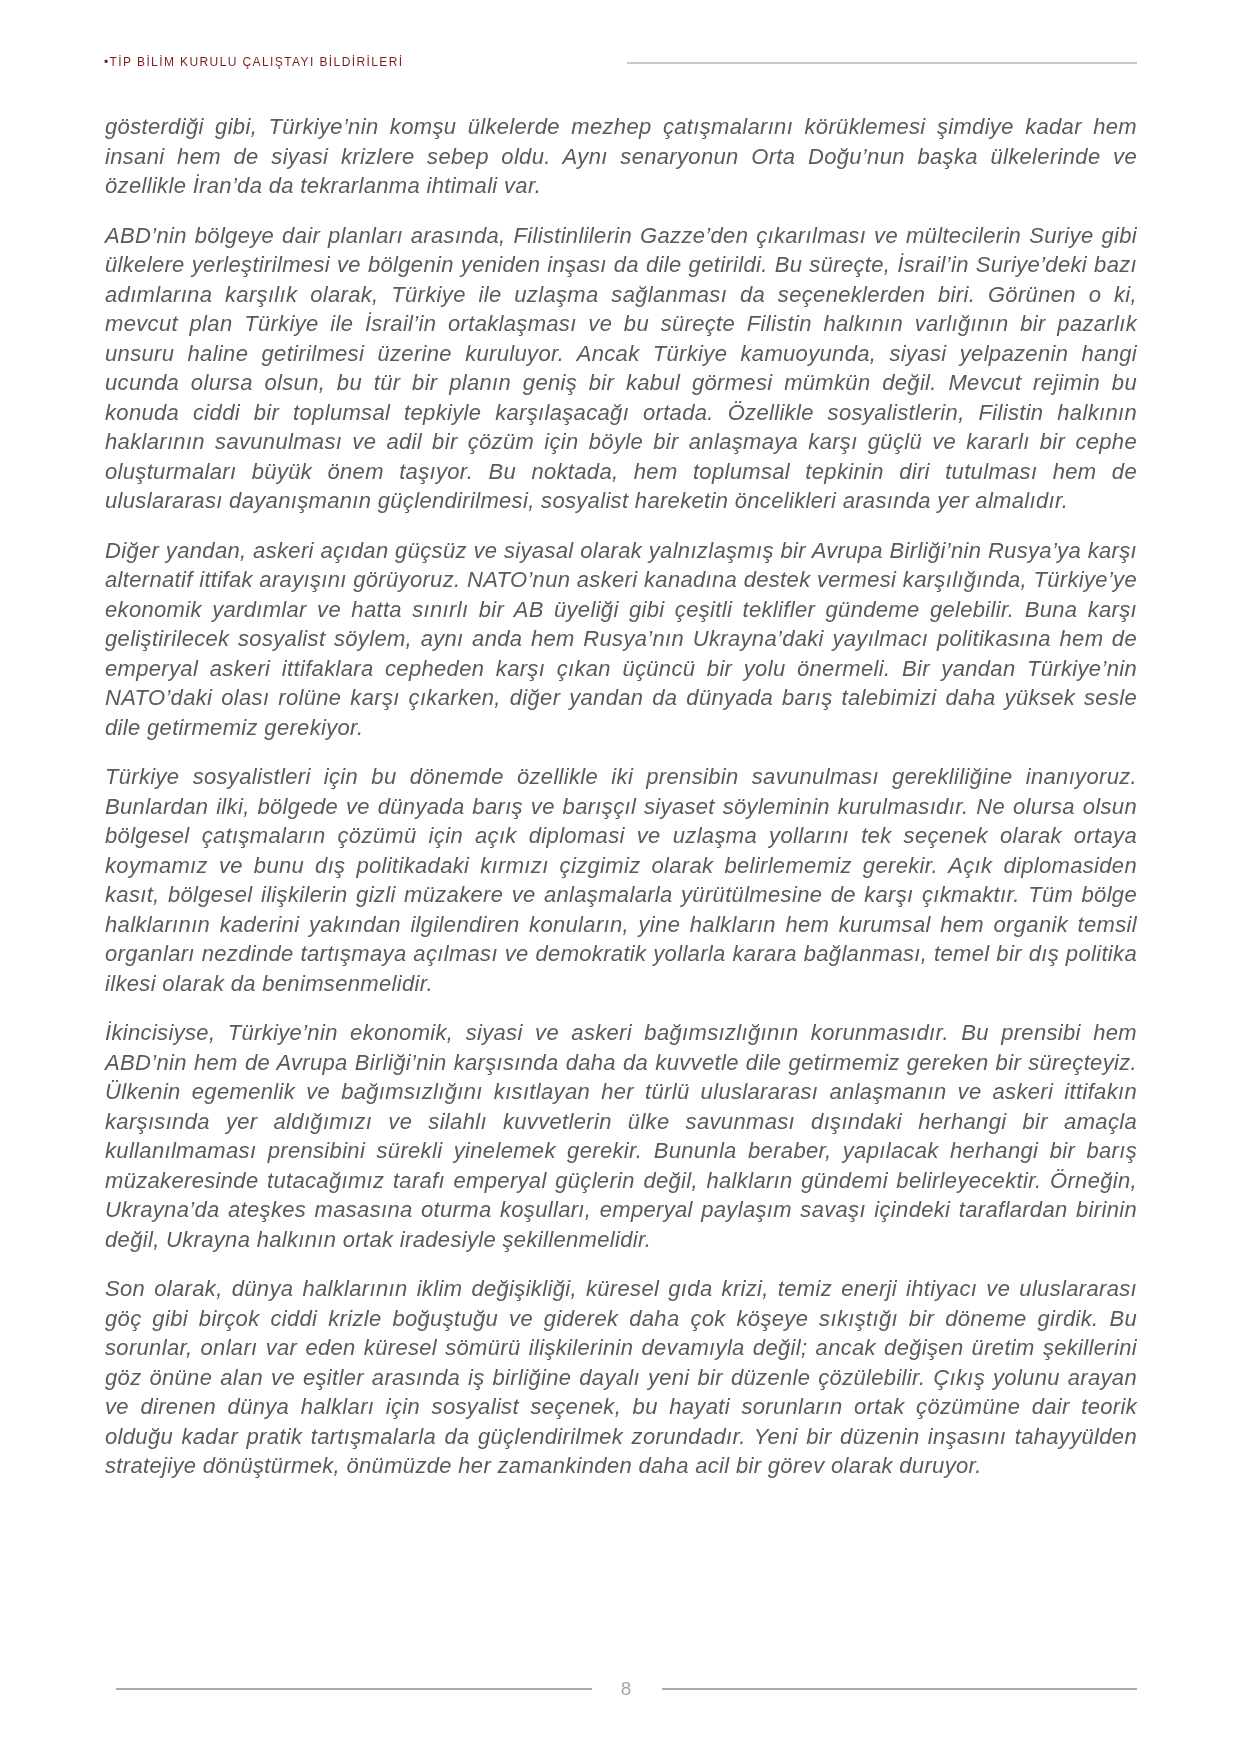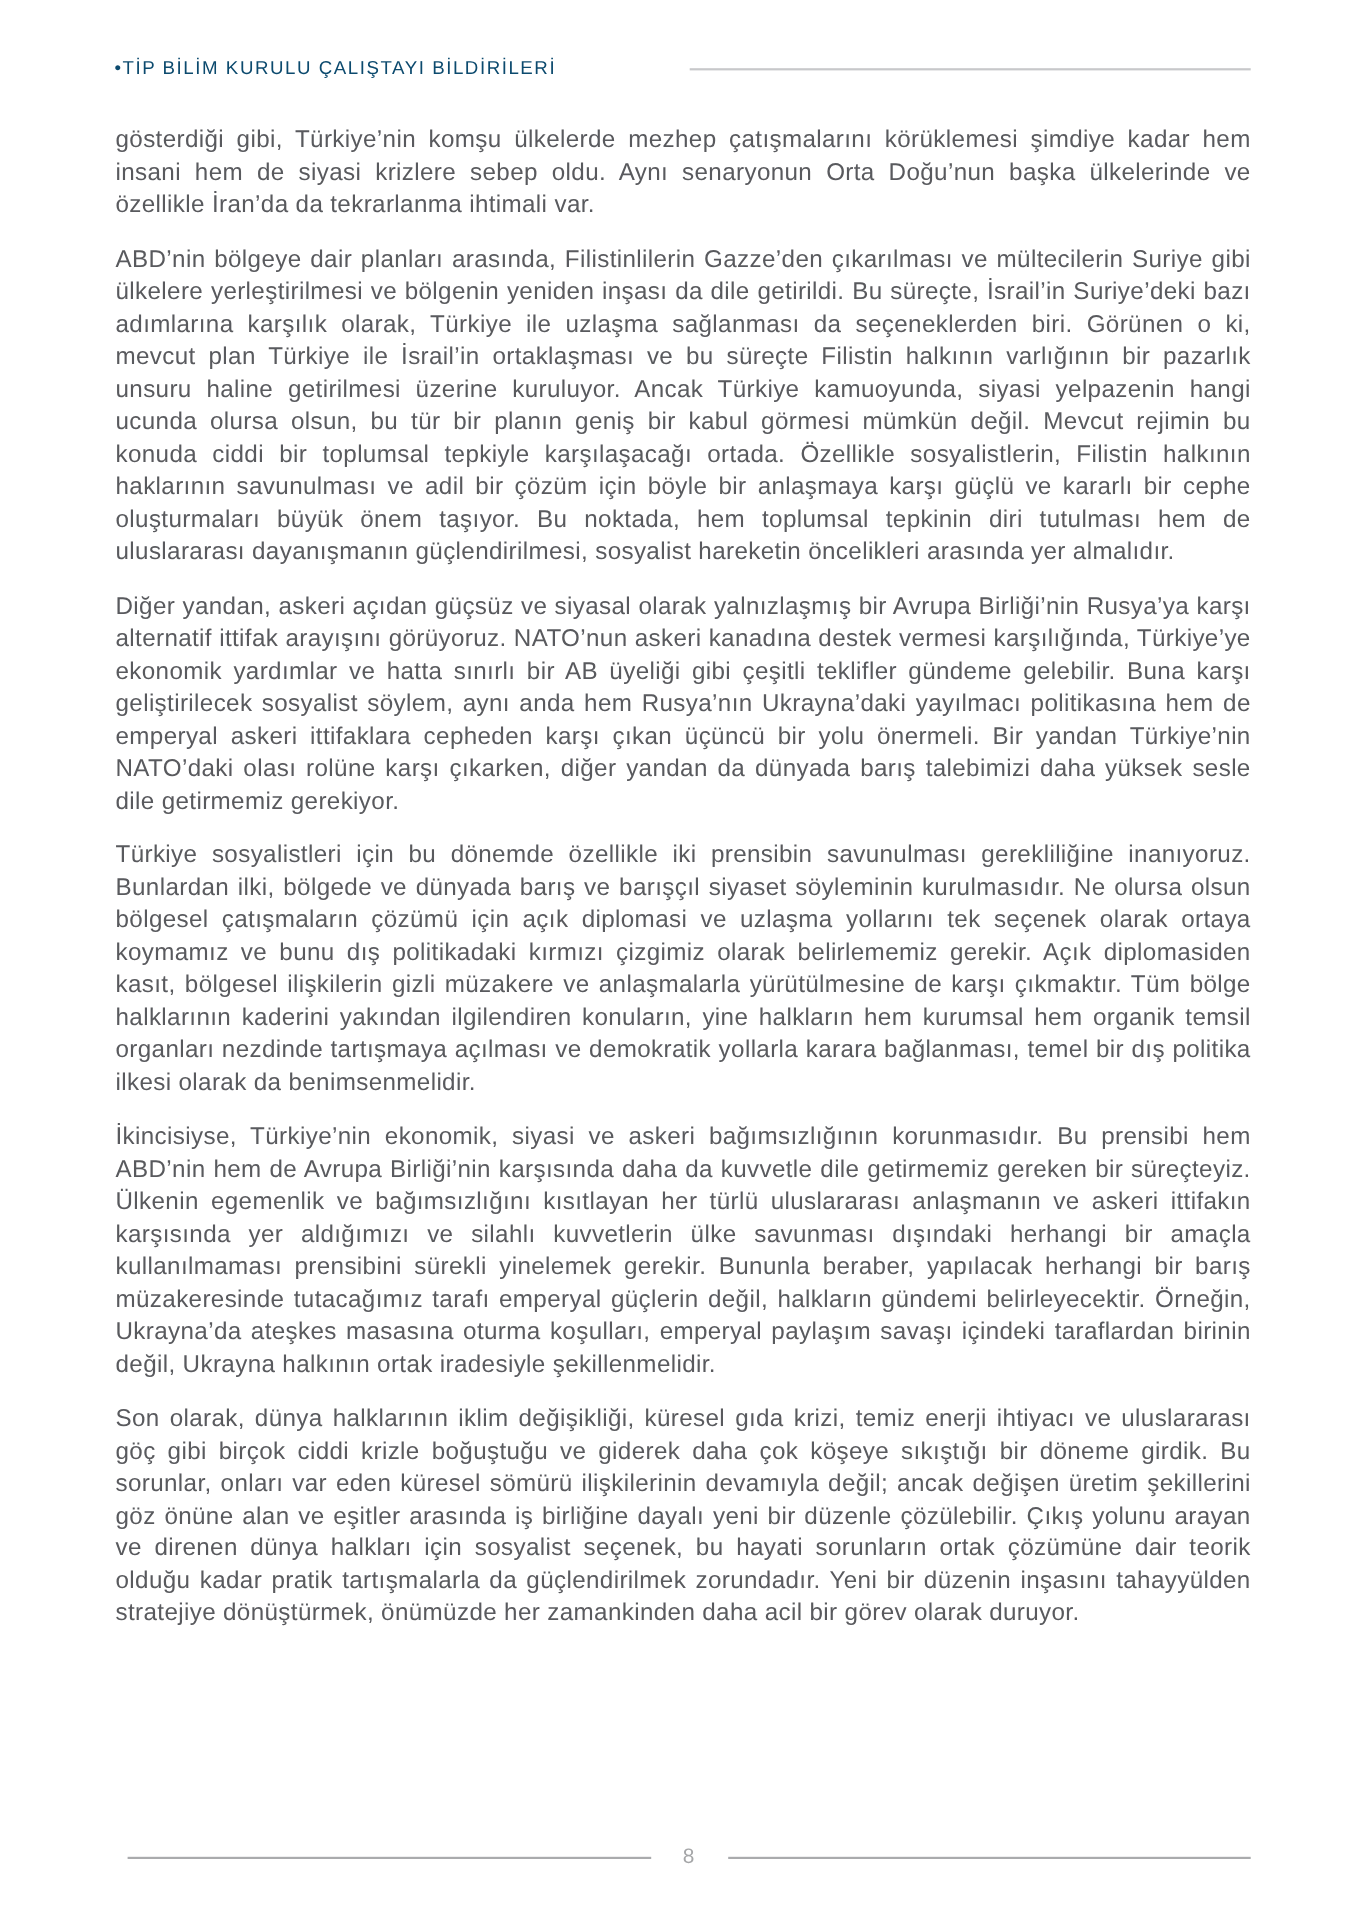--- a/index.html
+++ b/index.html
@@ -13,24 +13,24 @@
     height: 1754px;
     background: #ffffff;
     font-family: "Liberation Sans", sans-serif;
     overflow: hidden;
   }
   
   .header-title {
     position: absolute;
     left: 104px;
     top: 50px;
-    font-size: 17px;
+    font-size: 12px;
     line-height: 24px;
     letter-spacing: 1.4px;
-    color: #0c4a6e;
+    color: #7f1d1d;
     white-space: nowrap;
   }
   .header-rule {
     position: absolute;
     left: 627px;
     top: 62px;
     width: 510px;
     height: 2px;
     background: #c7c8ca;
   }
@@ -41,20 +41,21 @@
     top: 112px;
     width: 1032px;
     color: #595a5e;
     font-size: 22px;
     line-height: 29.5px;
     letter-spacing: 0.015em;
     text-align: justify;
   }
   .body-text p {
     margin: 0 0 20px 0;
+    font-style: italic;
   }
   
   .footer {
     position: absolute;
     left: 105px;
     top: 1678px;
     width: 1032px;
     display: flex;
     align-items: center;
   }

